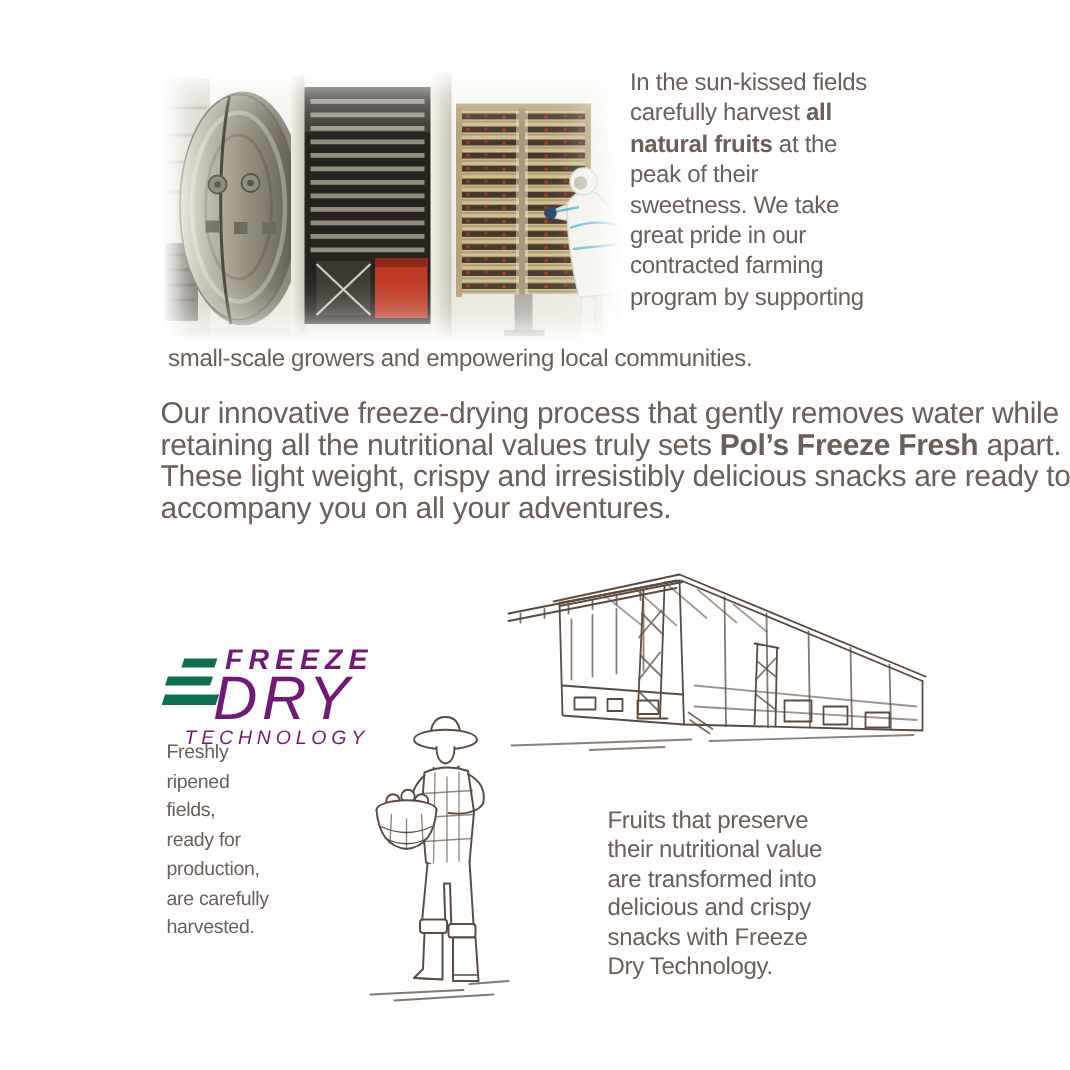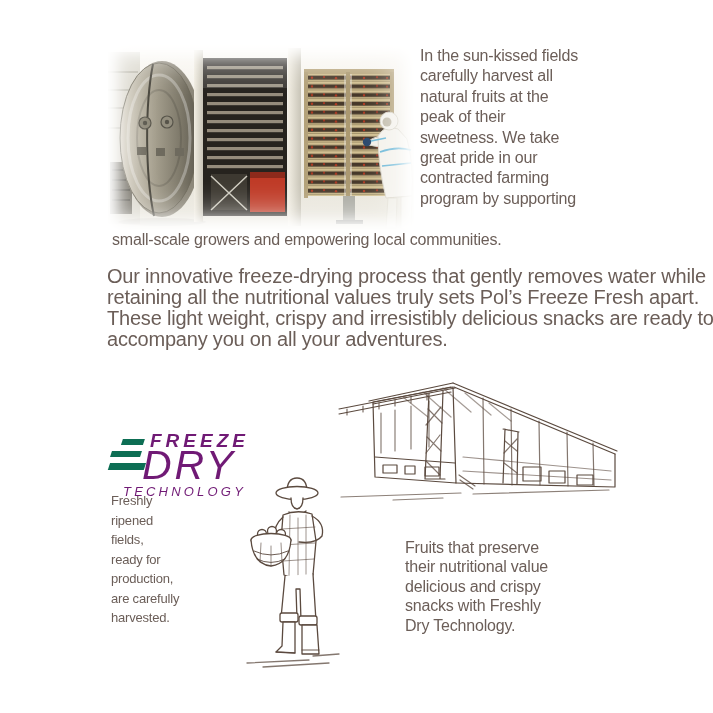--- a/index.html
+++ b/index.html
@@ -2,21 +2,21 @@
 <html><head>
 <meta charset="utf-8">
 <style>
   html,body{margin:0;padding:0}
   body{
     width:713px;height:713px;background:#ffffff;position:relative;overflow:hidden;
     font-family:"Liberation Sans",sans-serif;color:#6b5e58;
   }
   .abs{position:absolute}
   .line{white-space:nowrap}
-  b{font-weight:normal}
+  b{font-weight:bold}
 
   
   .photo{left:108px;top:44px;width:306px;height:186px;}
   .photo svg{display:block}
   .photo .feather{position:absolute;inset:-2px;pointer-events:none;
     box-shadow:inset 0 0 14px 10px #ffffff, inset 0 0 32px 18px rgba(255,255,255,.65);}
 
   
   .intro{left:420px;top:46px;font-size:16px;line-height:20.4px;letter-spacing:-0.2px}
   .intro-wide{left:112px;top:231px;font-size:16px;letter-spacing:-0.2px}
@@ -265,16 +265,17 @@
   <div class="line">fields,</div>
   <div class="line">ready for</div>
   <div class="line">production,</div>
   <div class="line">are carefully</div>
   <div class="line">harvested.</div>
 </div>
 
 <div class="abs cap-right">
   <div class="line">Fruits that preserve</div>
   <div class="line">their nutritional value</div>
+  <div class="line">are transformed into</div>
   <div class="line">delicious and crispy</div>
-  <div class="line">snacks with Freshly</div>
+  <div class="line">snacks with Freeze</div>
   <div class="line">Dry Technology.</div>
 </div>
 
 </body></html>

